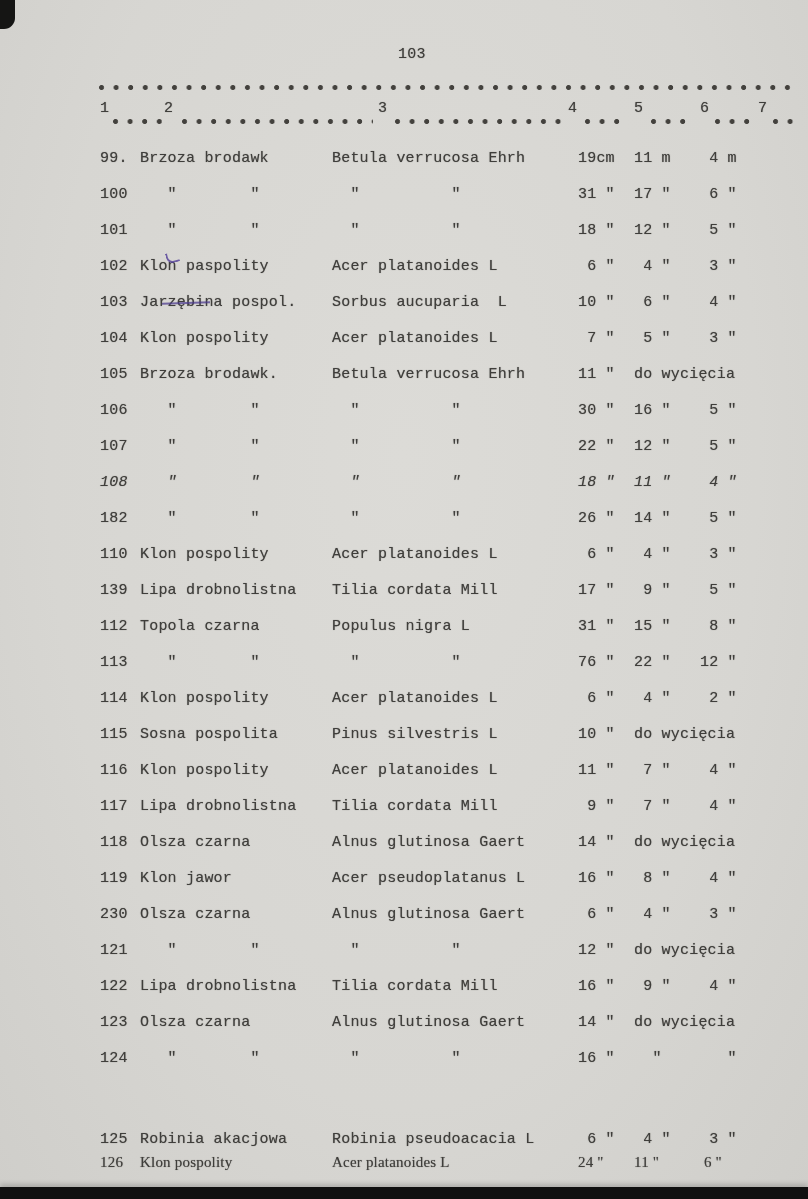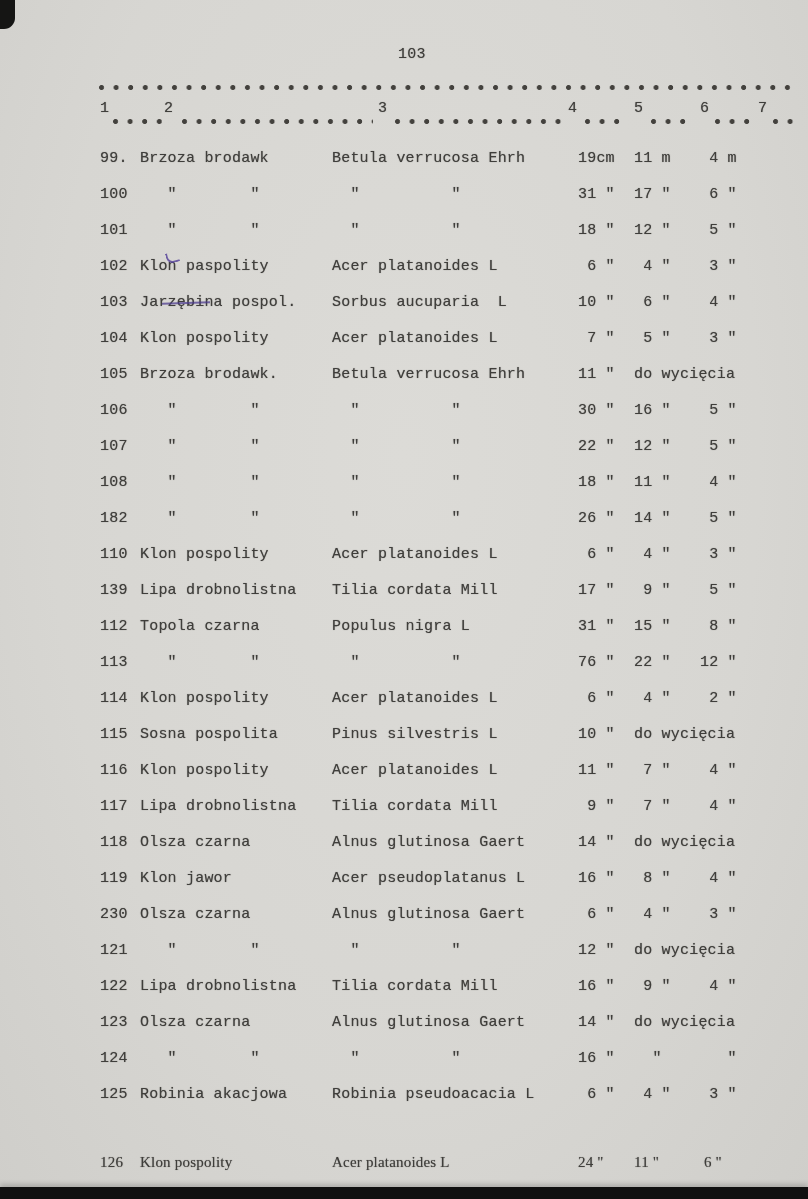--- a/index.html
+++ b/index.html
@@ -165,21 +165,21 @@
 
   <div class="row" style="top: 288px;">
     <span class="txt cell num">107</span>
     <span class="txt cell pl">   "        "</span>
     <span class="txt cell la">  "          "</span>
     <span class="txt cell d">22 "</span>
     <span class="txt cell h">12 "</span>
     <span class="txt cell w"> 5 "</span>
   </div>
 
-  <div class="row" style="top: 324px;">
+  <div class="row" style="top: 324px; font-style: italic;">
     <span class="txt cell num">108</span>
     <span class="txt cell pl">   "        "</span>
     <span class="txt cell la">  "          "</span>
     <span class="txt cell d">18 "</span>
     <span class="txt cell h">11 "</span>
     <span class="txt cell w"> 4 "</span>
   </div>
 
   <div class="row" style="top: 360px;">
     <span class="txt cell num">182</span>
@@ -318,21 +318,21 @@
 
   <div class="row" style="top: 900px;">
     <span class="txt cell num">124</span>
     <span class="txt cell pl">   "        "</span>
     <span class="txt cell la">  "          "</span>
     <span class="txt cell d">16 "</span>
     <span class="txt cell h">  "</span>
     <span class="txt cell w">   "</span>
   </div>
 
-  <div class="row" style="top: 936px;">
+  <div class="row" style="top: 981px;">
     <span class="txt cell num">125</span>
     <span class="txt cell pl">Robinia akacjowa</span>
     <span class="txt cell la">Robinia pseudoacacia L</span>
     <span class="txt cell d"> 6 "</span>
     <span class="txt cell h"> 4 "</span>
     <span class="txt cell w"> 3 "</span>
   </div>
 
   <div class="row" style="top: 1004px; font-family: Liberation Serif, serif;">
     <span class="txt cell num">126</span>

